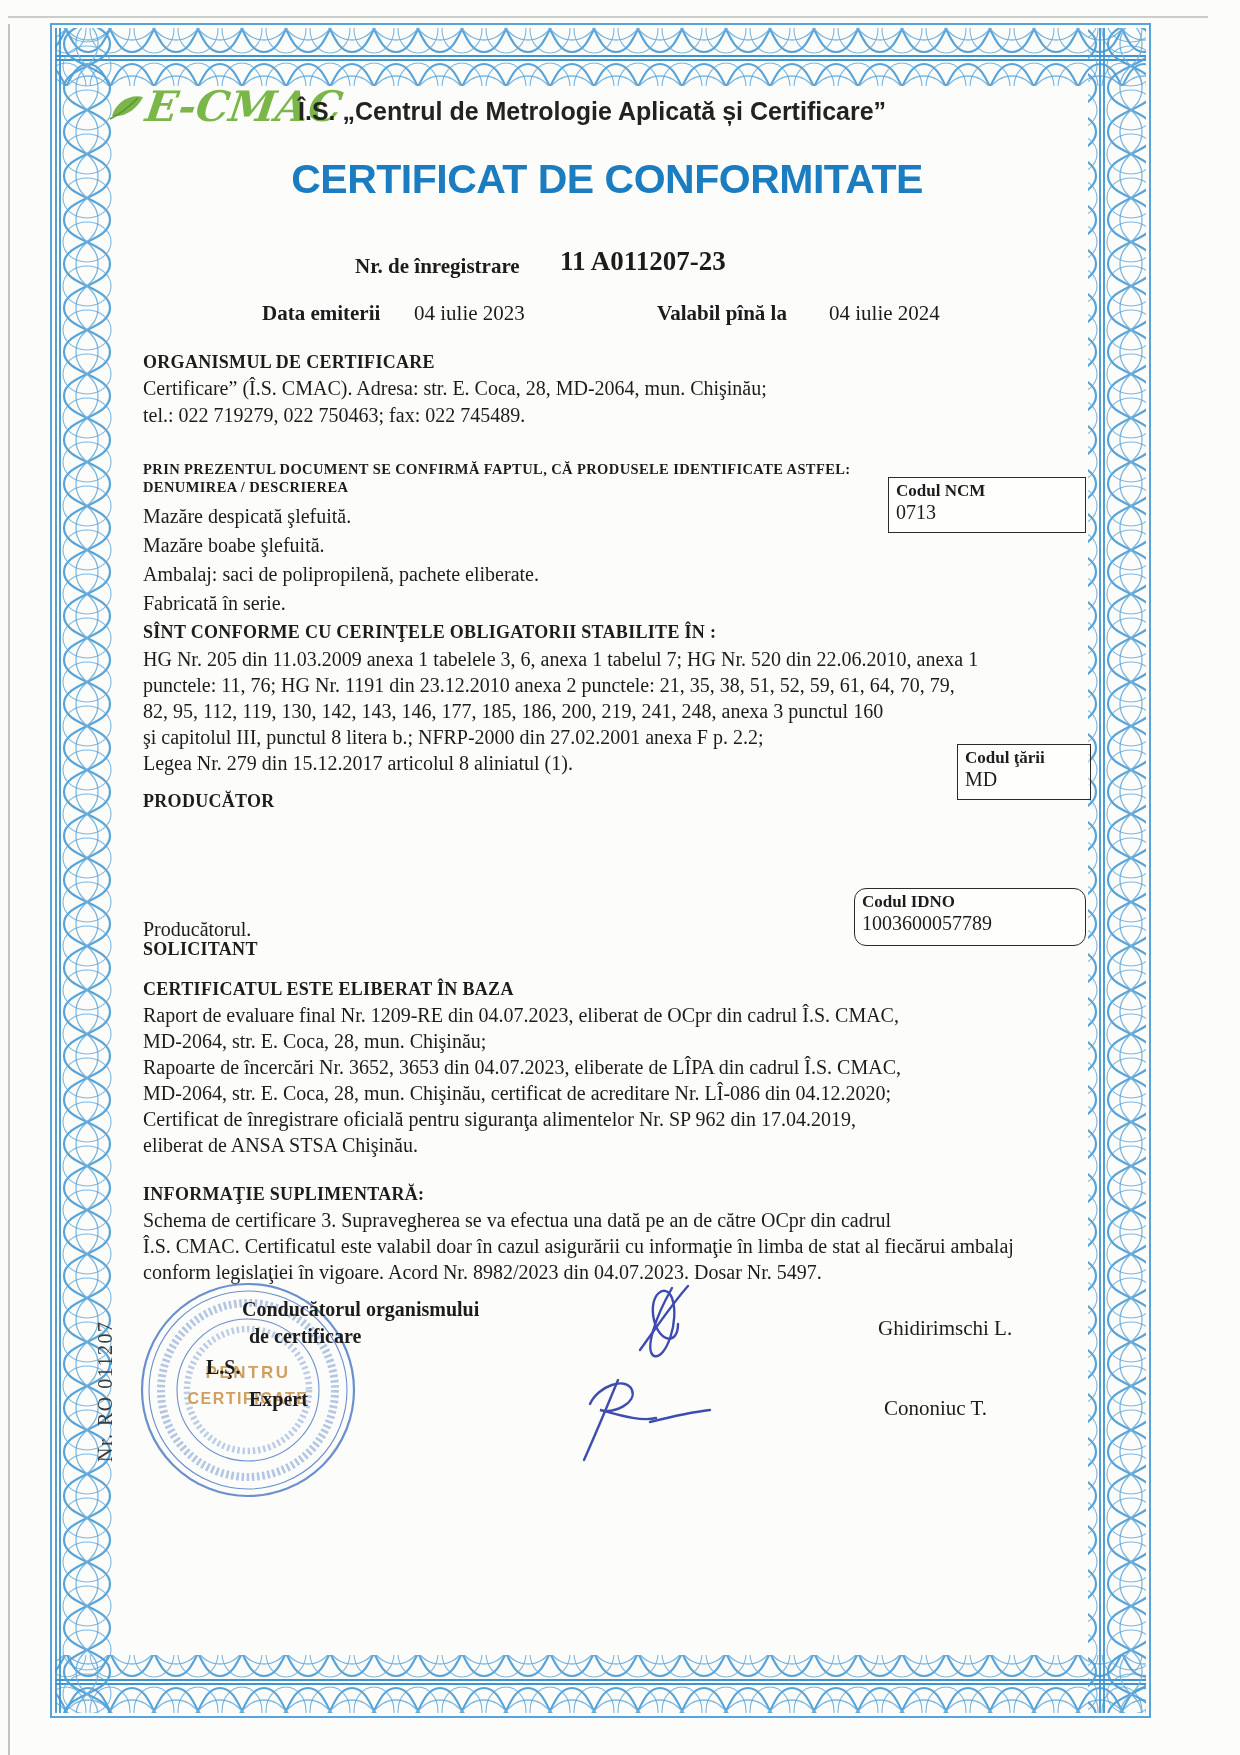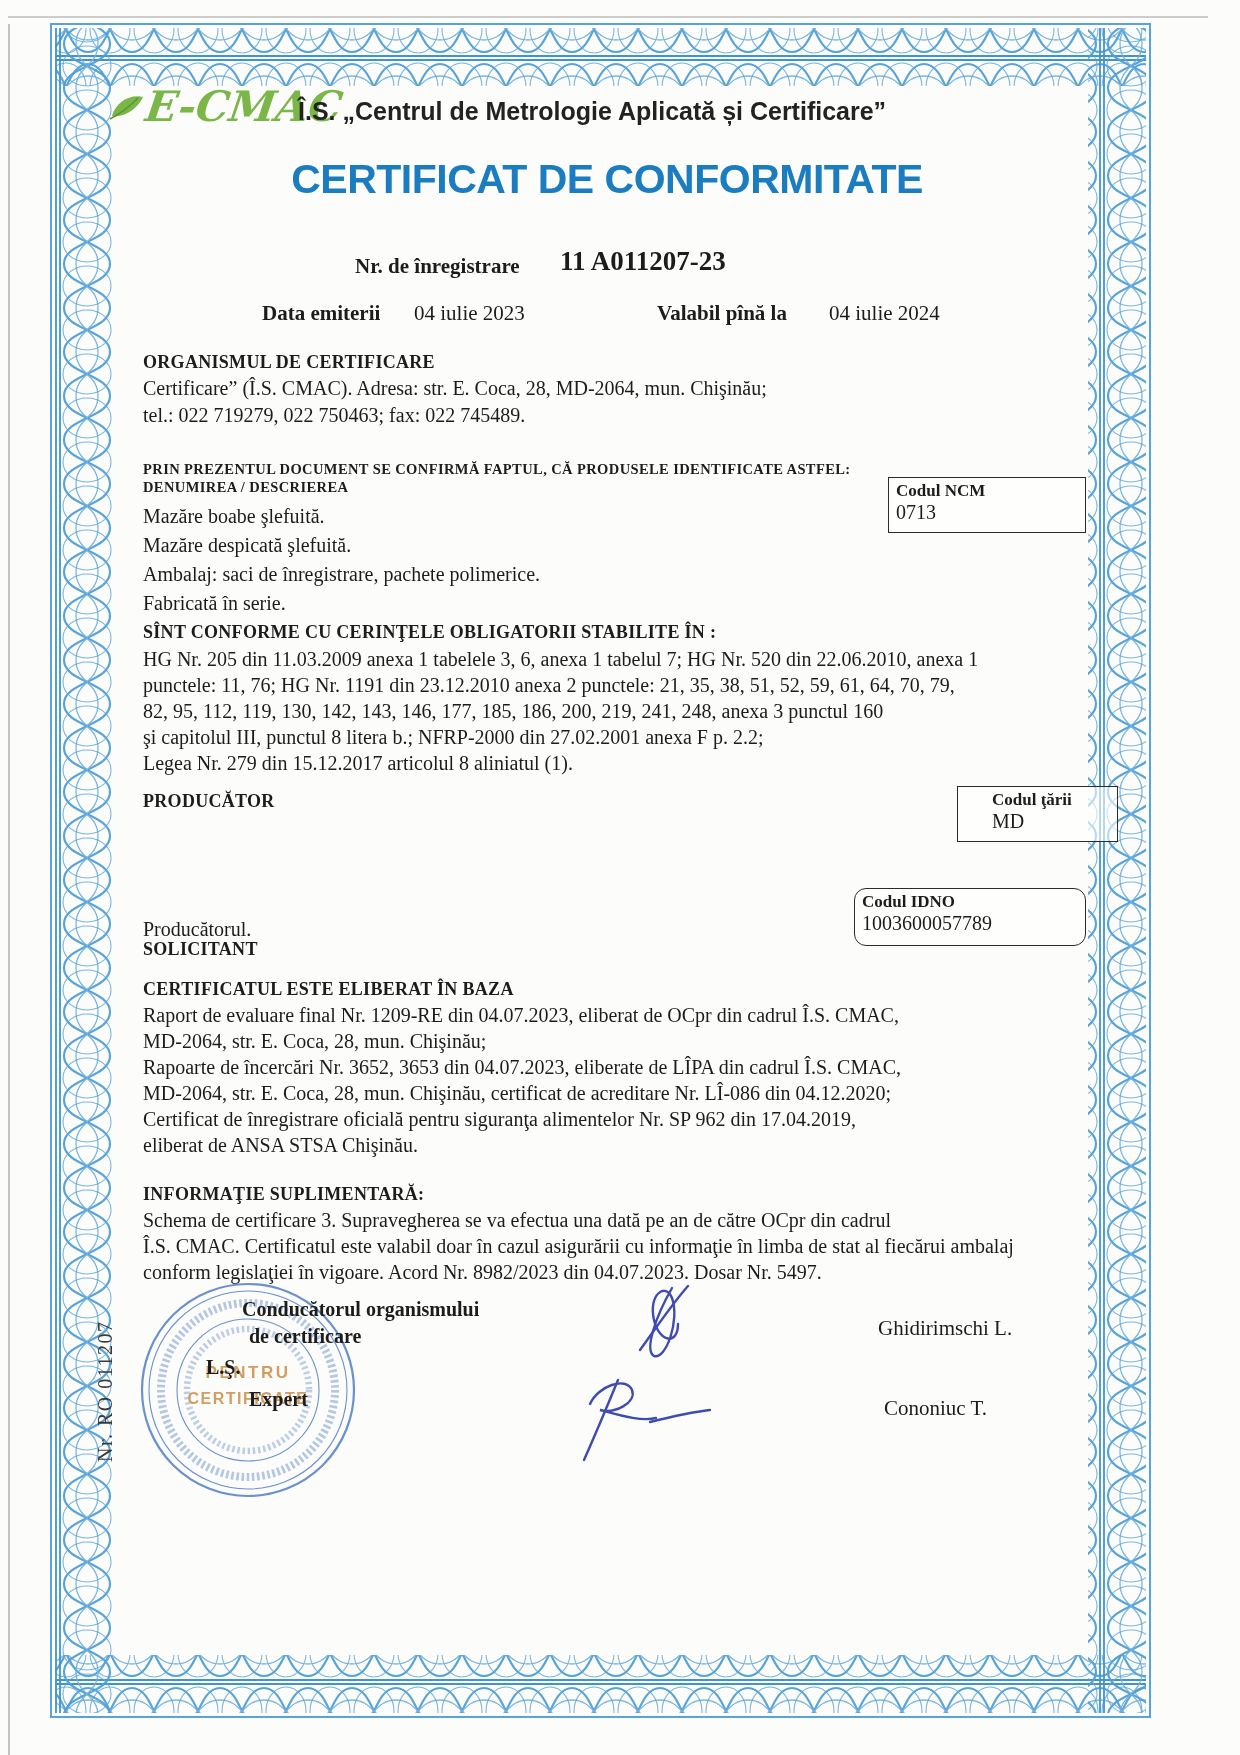--- a/index.html
+++ b/index.html
@@ -33,21 +33,21 @@
   .date-valid{left:829px;top:301px;font-size:21px;}
 
   .sec-org-h{left:143px;top:352px;}
   .sec-org-p{left:143px;top:375px;width:950px;line-height:27px;}
   .confirm-h{left:143px;top:460px;font-size:14.5px;font-weight:bold;letter-spacing:.4px;line-height:18px;}
   .ncm-box{left:888px;top:477px;width:196px;height:54px;}
   .product-p{left:143px;top:502px;width:760px;line-height:29px;}
   .conf-h{left:143px;top:622px;}
   .conf-p{left:143px;top:646px;width:950px;line-height:26px;}
   .prod-h{left:143px;top:791px;}
-  .country-box{left:957px;top:786px;width:132px;height:54px;padding-left:27px;}
+  .country-box{left:957px;top:744px;width:132px;height:54px;}
   .prod-p{left:143px;top:814px;width:810px;line-height:29px;}
   .sol-h{left:143px;top:894px;margin-top:45px;}
   .idno-box{left:854px;top:888px;width:230px;height:56px;border-radius:12px;}
   .sol-p{left:143px;top:918px;width:400px;}
   .base-h{left:143px;top:979px;}
   .base-p{left:143px;top:1002px;width:950px;line-height:26px;}
   .info-h{left:143px;top:1184px;}
   .info-p{left:143px;top:1207px;width:970px;line-height:26px;}
 
   .role1a{left:242px;top:1298px;font-size:20px;font-weight:bold;z-index:3;}
@@ -121,23 +121,23 @@
 
   <div class="abs confirm-h">
     <div class="nowrap">PRIN  PREZENTUL  DOCUMENT SE CONFIRMĂ  FAPTUL,  CĂ  PRODUSELE IDENTIFICATE ASTFEL:</div>
     <div class="nowrap">DENUMIREA / DESCRIEREA</div>
   </div>
   <div class="abs box ncm-box">
     <div class="lbl">Codul NCM</div>
     <div class="val">0713</div>
   </div>
   <div class="abs body-t para product-p">
+    <div>Mazăre despicată şlefuită.</div>
     <div>Mazăre boabe şlefuită.</div>
-    <div>Mazăre despicată şlefuită.</div>
-    <div>Ambalaj: saci de înregistrare, pachete polimerice.</div>
+    <div>Ambalaj: saci de polipropilenă, pachete eliberate.</div>
     <div>Fabricată în serie.</div>
   </div>
 
   <div class="abs h conf-h nowrap">SÎNT CONFORME CU CERINŢELE OBLIGATORII STABILITE ÎN :</div>
   <div class="abs body-t para conf-p">
     <div>HG Nr. 205 din 11.03.2009  anexa 1 tabelele 3, 6, anexa 1 tabelul 7; HG Nr. 520 din 22.06.2010, anexa 1</div>
     <div>punctele: 11, 76; HG Nr. 1191 din 23.12.2010 anexa 2  punctele: 21, 35, 38, 51, 52, 59, 61, 64, 70, 79,</div>
     <div>82, 95, 112, 119, 130, 142, 143, 146, 177, 185, 186, 200, 219, 241, 248, anexa  3 punctul 160</div>
     <div>şi capitolul III, punctul  8 litera b.; NFRP-2000 din 27.02.2001 anexa F p. 2.2;</div>
     <div>Legea Nr. 279 din 15.12.2017 articolul 8 aliniatul (1).</div>

